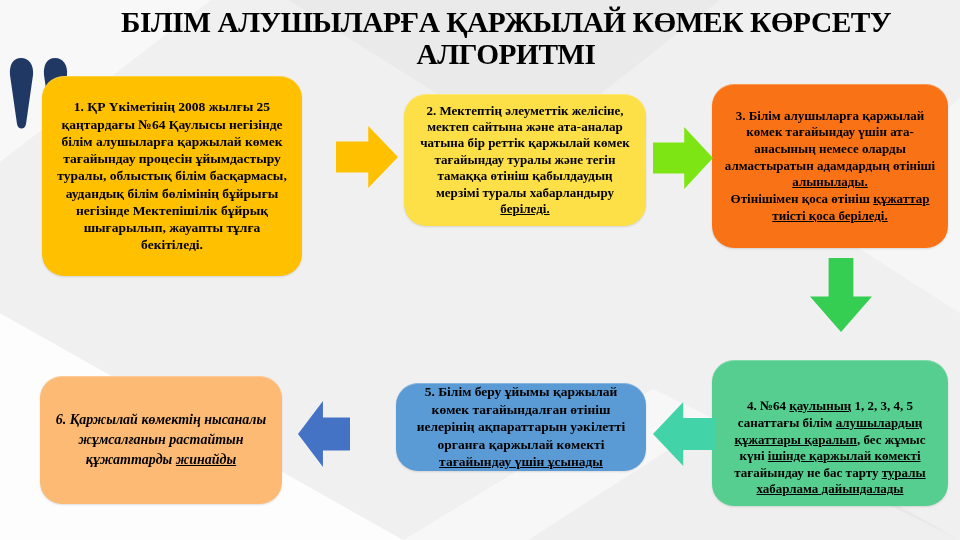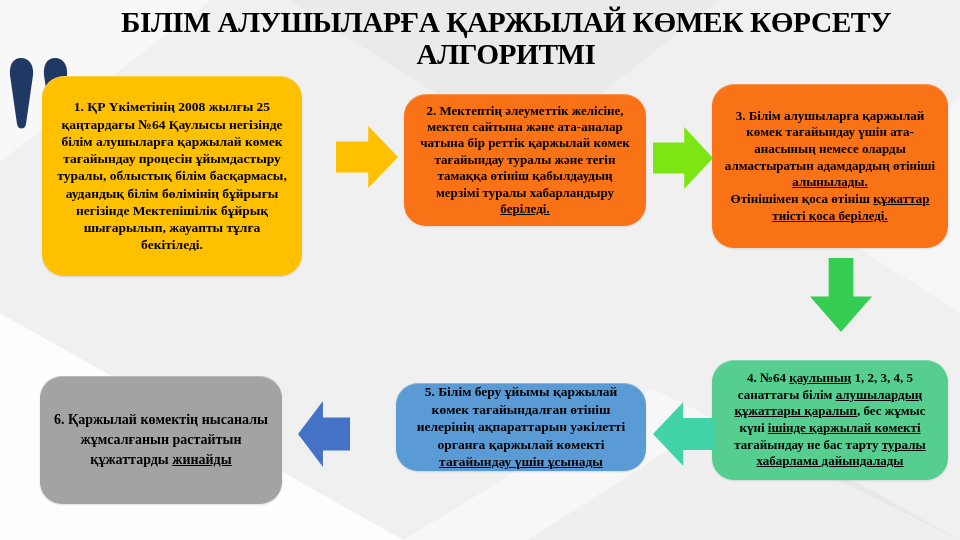--- a/index.html
+++ b/index.html
@@ -29,21 +29,21 @@
     display:flex; align-items:center; justify-content:center;
     text-align:center; font-weight:bold; color:#000;
     box-shadow:inset 0 1px 0 rgba(255,255,255,0.25), 0 1px 2px rgba(0,0,0,0.12);
   }
   .box .box-text { padding:8px 12px; }
   .u { text-decoration:underline; }
 
   .box1 { left:42px;  top:76px;  width:260px; height:200px; font-size:13.5px; line-height:1.28; }
   .box2 { left:404px; top:94px;  width:242px; height:132px; font-size:13px;   line-height:1.26; }
   .box3 { left:712px; top:84px;  width:236px; height:164px; font-size:13px;   line-height:1.28; }
-  .box4 { left:712px; top:360px; width:236px; height:120px; font-size:13px;   line-height:1.28; }
+  .box4 { left:712px; top:360px; width:236px; height:146px; font-size:13px;   line-height:1.28;align-items:flex-end; }
   .box5 { left:372px; top:383px; width:250px; height:88px; font-size:13.5px; line-height:1.3;margin-left:24px; }
   .box6 { left:40px;  top:376px; width:242px; height:128px; font-size:14px;   line-height:1.45; }
 
   .arrow { position:absolute; }
   .arrow-right { clip-path:polygon(0 25%, 52% 25%, 52% 0, 100% 50%, 52% 100%, 52% 75%, 0 75%); }
   .arrow-left  { clip-path:polygon(100% 25%, 48% 25%, 48% 0, 0 50%, 48% 100%, 48% 75%, 100% 75%); }
   .arrow-down  { clip-path:polygon(30% 0, 70% 0, 70% 52%, 100% 52%, 50% 100%, 0 52%, 30% 52%); }
   .arrow1 { left:336px; top:126px; width:62px; height:62px; }
   .arrow2 { left:653px; top:127px; width:60px; height:62px; }
   .arrow3 { left:810px; top:258px; width:62px; height:74px; }
@@ -66,33 +66,33 @@
 </div>
 
 <svg class="quote" viewBox="0 0 62 78">
   <path id="qmark" d="M13 2 C21 2 26 9 25 19 L18 68 C17 74 10 74 9 68 L2 19 C1 9 5 2 13 2 Z" fill="#1F3864"></path>
   <use href="#qmark" x="34"></use>
 </svg>
 
 <div class="box box1" style="background: rgb(255, 192, 0);">
     <div class="box-text"><span>1. ҚР Үкіметінің 2008 жылғы 25 қаңтардағы №64 Қаулысы негізінде білім алушыларға қаржылай көмек тағайындау процесін ұйымдастыру туралы, облыстық білім басқармасы, аудандық білім бөлімінің бұйрығы негізінде Мектепішілік бұйрық шығарылып, жауапты тұлға бекітіледі.</span></div>
   </div>
-<div class="box box2" style="background: #f97316;">
+<div class="box box2" style="background: #fde047;">
     <div class="box-text"><span>2. Мектептің әлеуметтік желісіне, мектеп сайтына және ата-аналар чатына бір реттік қаржылай көмек тағайындау туралы және тегін тамаққа өтініш қабылдаудың мерзімі туралы хабарландыру </span><span class="u">беріледі.</span></div>
   </div>
 <div class="box box3" style="background: #f97316;">
     <div class="box-text"><span>3. Білім алушыларға қаржылай көмек тағайындау үшін ата-анасының немесе оларды алмастыратын адамдардың өтініші </span><span class="u">алынылады.</span><br><span>Өтінішімен қоса өтініш </span><span class="u">құжаттар тиісті қоса беріледі.</span></div>
   </div>
 <div class="box box4" style="background: rgb(85, 206, 143);">
     <div class="box-text"><span>4. №64 </span><span class="u">қаулының</span><span> 1, 2, 3, 4, 5 санаттағы білім </span><span class="u">алушылардың құжаттары қаралып</span><span>, бес жұмыс күні </span><span class="u">ішінде қаржылай көмекті</span><span> тағайындау не бас тарту </span><span class="u">туралы хабарлама дайындалады</span></div>
   </div>
 <div class="box box5" style="background: rgb(91, 155, 213);">
     <div class="box-text"><span>5. Білім беру ұйымы қаржылай көмек тағайындалған өтініш иелерінің ақпараттарын уәкілетті органға қаржылай көмекті </span><span class="u">тағайындау үшін ұсынады</span></div>
   </div>
-<div class="box box6" style="background: #a3a3a3;">
+<div class="box box6" style="background: #fdba74; font-style: italic;">
     <div class="box-text"><span>6. Қаржылай көмектің нысаналы жұмсалғанын растайтын құжаттарды </span><span class="u">жинайды</span></div>
   </div>
 
 <div class="arrow arrow1 arrow-right" style="background: rgb(255, 192, 0);"></div>
 <div class="arrow arrow2 arrow-right" style="background: rgb(126, 229, 21);"></div>
 <div class="arrow arrow3 arrow-down" style="background: rgb(54, 206, 82);"></div>
 <div class="arrow arrow4 arrow-left" style="background: rgb(67, 211, 168);"></div>
 <div class="arrow arrow5 arrow-left" style="background: rgb(68, 114, 196);"></div>
 
 </body></html>

